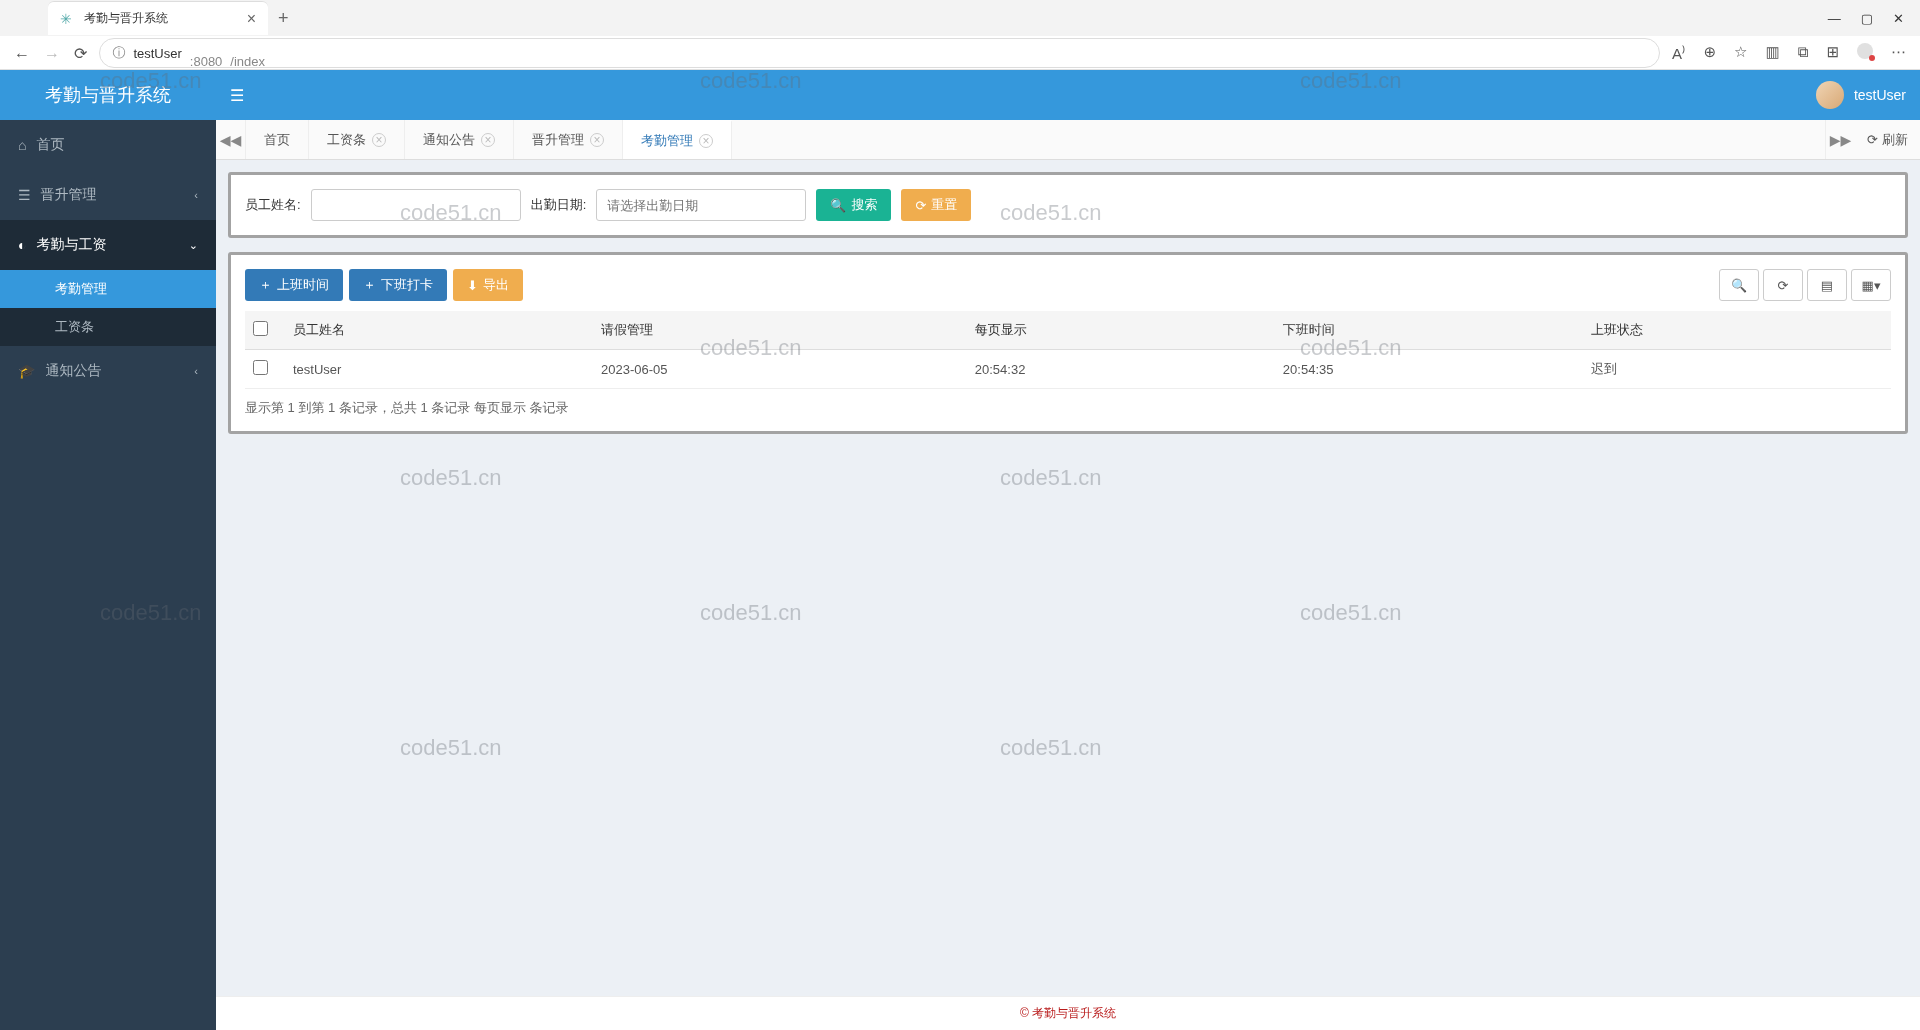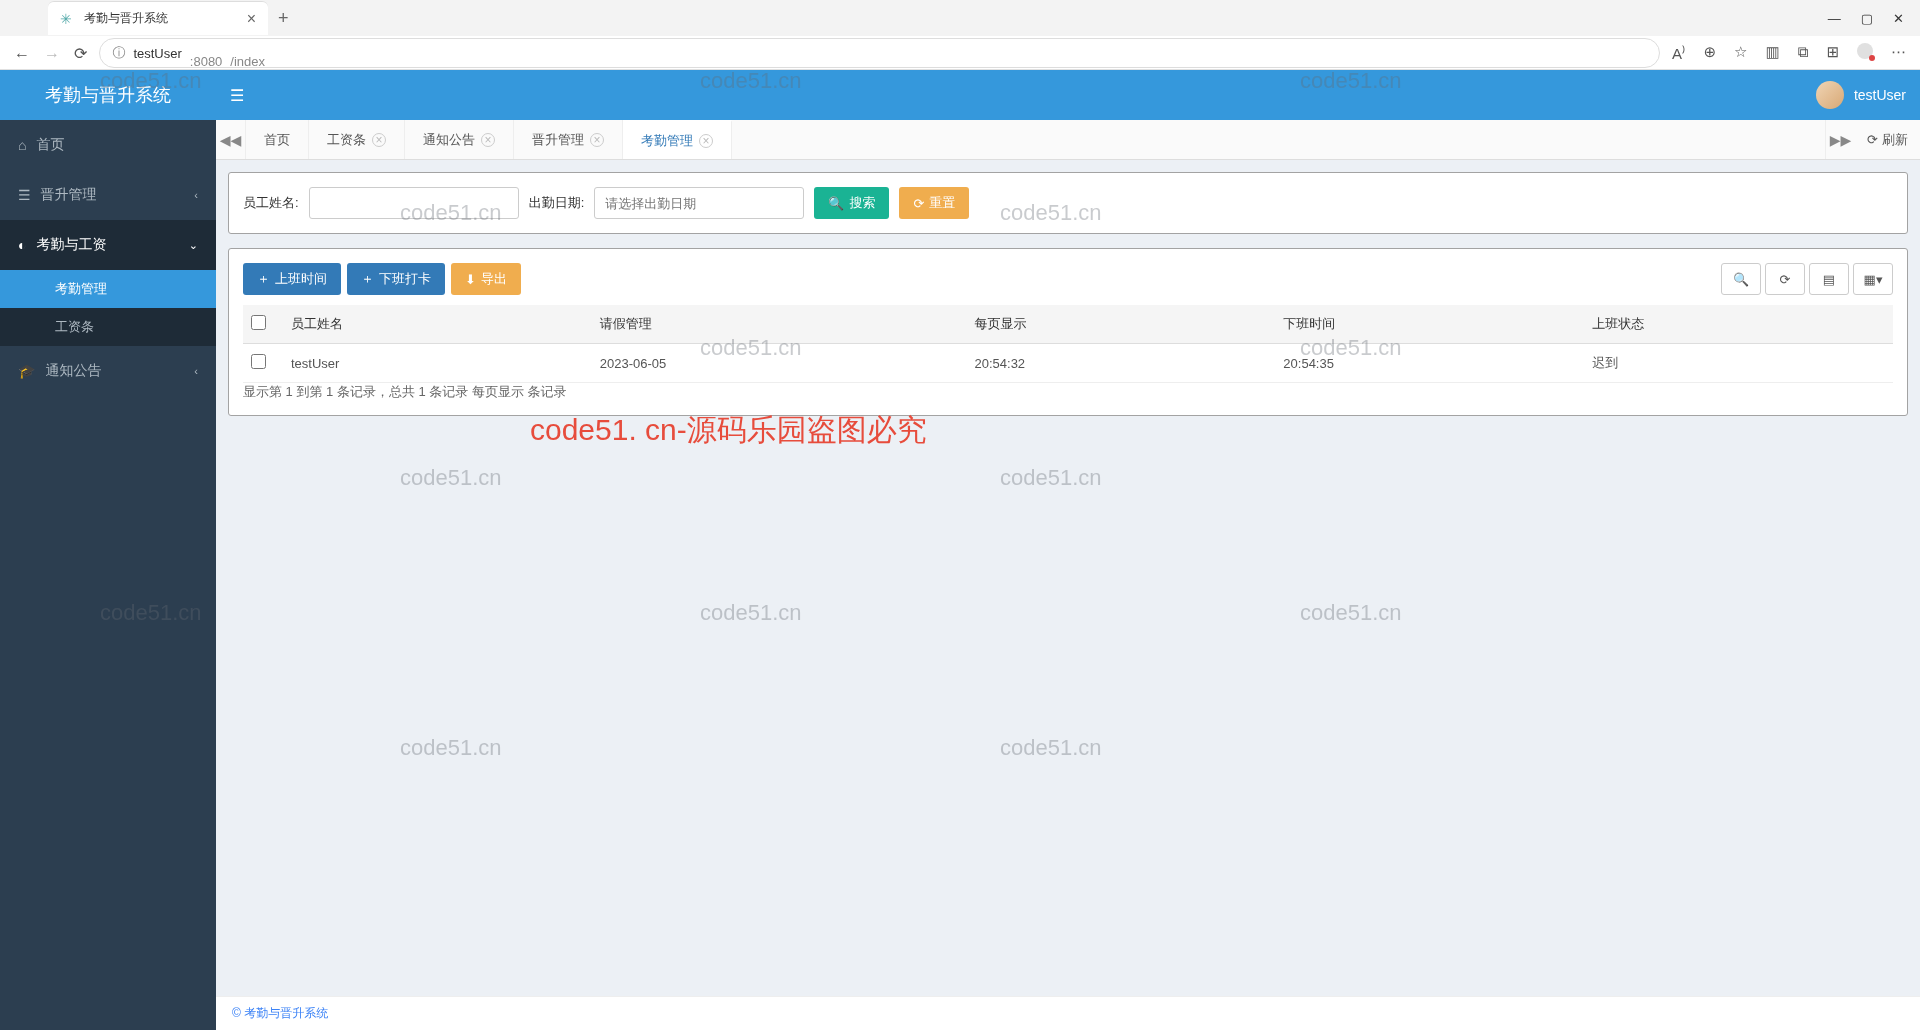--- a/index.html
+++ b/index.html
@@ -50,21 +50,21 @@
 .tabstrip { height: 40px; background: #fafafa; border-bottom: 1px solid #ddd; display: flex; align-items: stretch; }
 .tabstrip .scroll-ctl { width: 30px; display: flex; align-items: center; justify-content: center; color: #888; cursor: pointer; border-right: 1px solid #eee; }
 .tabstrip .scroll-ctl.right { border-left: 1px solid #eee; border-right: none; }
 .tabstrip .tabs { flex: 1; display: flex; }
 .tabstrip .ptab { padding: 0 18px; display: flex; align-items: center; gap: 6px; color: #555; cursor: pointer; border-right: 1px solid #eee; font-size: 13px; }
 .tabstrip .ptab.active { color: #337ab7; background: #fff; border-top: 2px solid transparent; }
 .tabstrip .ptab .closex { color: #bbb; font-size: 12px; border: 1px solid #ccc; border-radius: 50%; width: 14px; height: 14px; display: inline-flex; align-items: center; justify-content: center; line-height: 1; }
 .tabstrip .refresh { padding: 0 12px; display: flex; align-items: center; gap: 4px; color: #555; cursor: pointer; font-size: 13px; }
 
 .content { flex: 1; padding: 12px; overflow: auto; }
-.panel { background: #fff; border: 1px solid #a3a3a3; border-radius: 3px; padding: 14px; margin-bottom: 14px; }
+.panel { background: #fff; border: 3px solid #a3a3a3; border-radius: 3px; padding: 14px; margin-bottom: 14px; }
 .search-row { display: flex; align-items: center; gap: 10px; }
 .flabel { color: #333; font-size: 13px; }
 .finput { height: 32px; border: 1px solid #ccc; border-radius: 3px; padding: 0 10px; font-size: 13px; }
 .finput.w1 { width: 210px; }
 .finput.w2 { width: 210px; }
 .btn { height: 32px; padding: 0 14px; border: none; border-radius: 3px; color: #fff; cursor: pointer; display: inline-flex; align-items: center; gap: 5px; font-size: 13px; }
 .btn-info { background: #1ab394; }
 .btn-warn { background: #f0ad4e; }
 .btn-primary { background: #337ab7; }
 .btn-outline { background: #fff; border: 1px solid #ccc; color: #555; width: 40px; justify-content: center; padding: 0; }
@@ -72,23 +72,23 @@
 .toolbar { display: flex; align-items: center; gap: 6px; margin-bottom: 10px; }
 .toolbar-right { margin-left: auto; display: flex; gap: 4px; }
 
 table.grid { width: 100%; border-collapse: collapse; }
 table.grid th, table.grid td { text-align: left; padding: 10px 8px; font-size: 13px; }
 table.grid thead { background: #f5f5f5; }
 table.grid thead th { color: #333; font-weight: 500; border-bottom: 1px solid #ddd; }
 table.grid tbody td { border-bottom: 1px solid #eee; color: #555; }
 .chk { width: 15px; height: 15px; }
 
-.pager { color: #666; font-size: 13px; }
-
-.footer { text-align: left; padding: 8px 16px; color: #3b82f6; font-size: 12px; border-top: 1px solid #eee; background: #fff; }
+.pager { color: #666; font-size: 13px; margin-top: 10px; }
+
+.footer { text-align: center; padding: 8px 16px; color: #b91c1c; font-size: 12px; border-top: 1px solid #eee; background: #fff; }
 
 
 .watermark-layer { position: absolute; inset: 0; pointer-events: none; z-index: 1; }
 .wm { position: absolute; color: rgba(100, 105, 115, 0.35); font-size: 22px; }
 .wm-red { position: absolute; color: #e74c3c; font-size: 30px; font-weight: 400; }
 </style>
 </head>
 <body>
 
 <div class="browser-chrome">
@@ -290,15 +290,14 @@
     <span class="wm" style="top:130px;left:1000px">code51.cn</span>
     <span class="wm" style="top:265px;left:700px">code51.cn</span>
     <span class="wm" style="top:265px;left:1300px">code51.cn</span>
     <span class="wm" style="top:395px;left:400px">code51.cn</span>
     <span class="wm" style="top:395px;left:1000px">code51.cn</span>
     <span class="wm" style="top:530px;left:100px">code51.cn</span>
     <span class="wm" style="top:530px;left:700px">code51.cn</span>
     <span class="wm" style="top:530px;left:1300px">code51.cn</span>
     <span class="wm" style="top:665px;left:400px">code51.cn</span>
     <span class="wm" style="top:665px;left:1000px">code51.cn</span>
-    <span class="wm-red" style="top:340px;left:530px">code51. cn-源码乐园盗图必究</span>
   </div>
 </div>
 
 </body></html>

